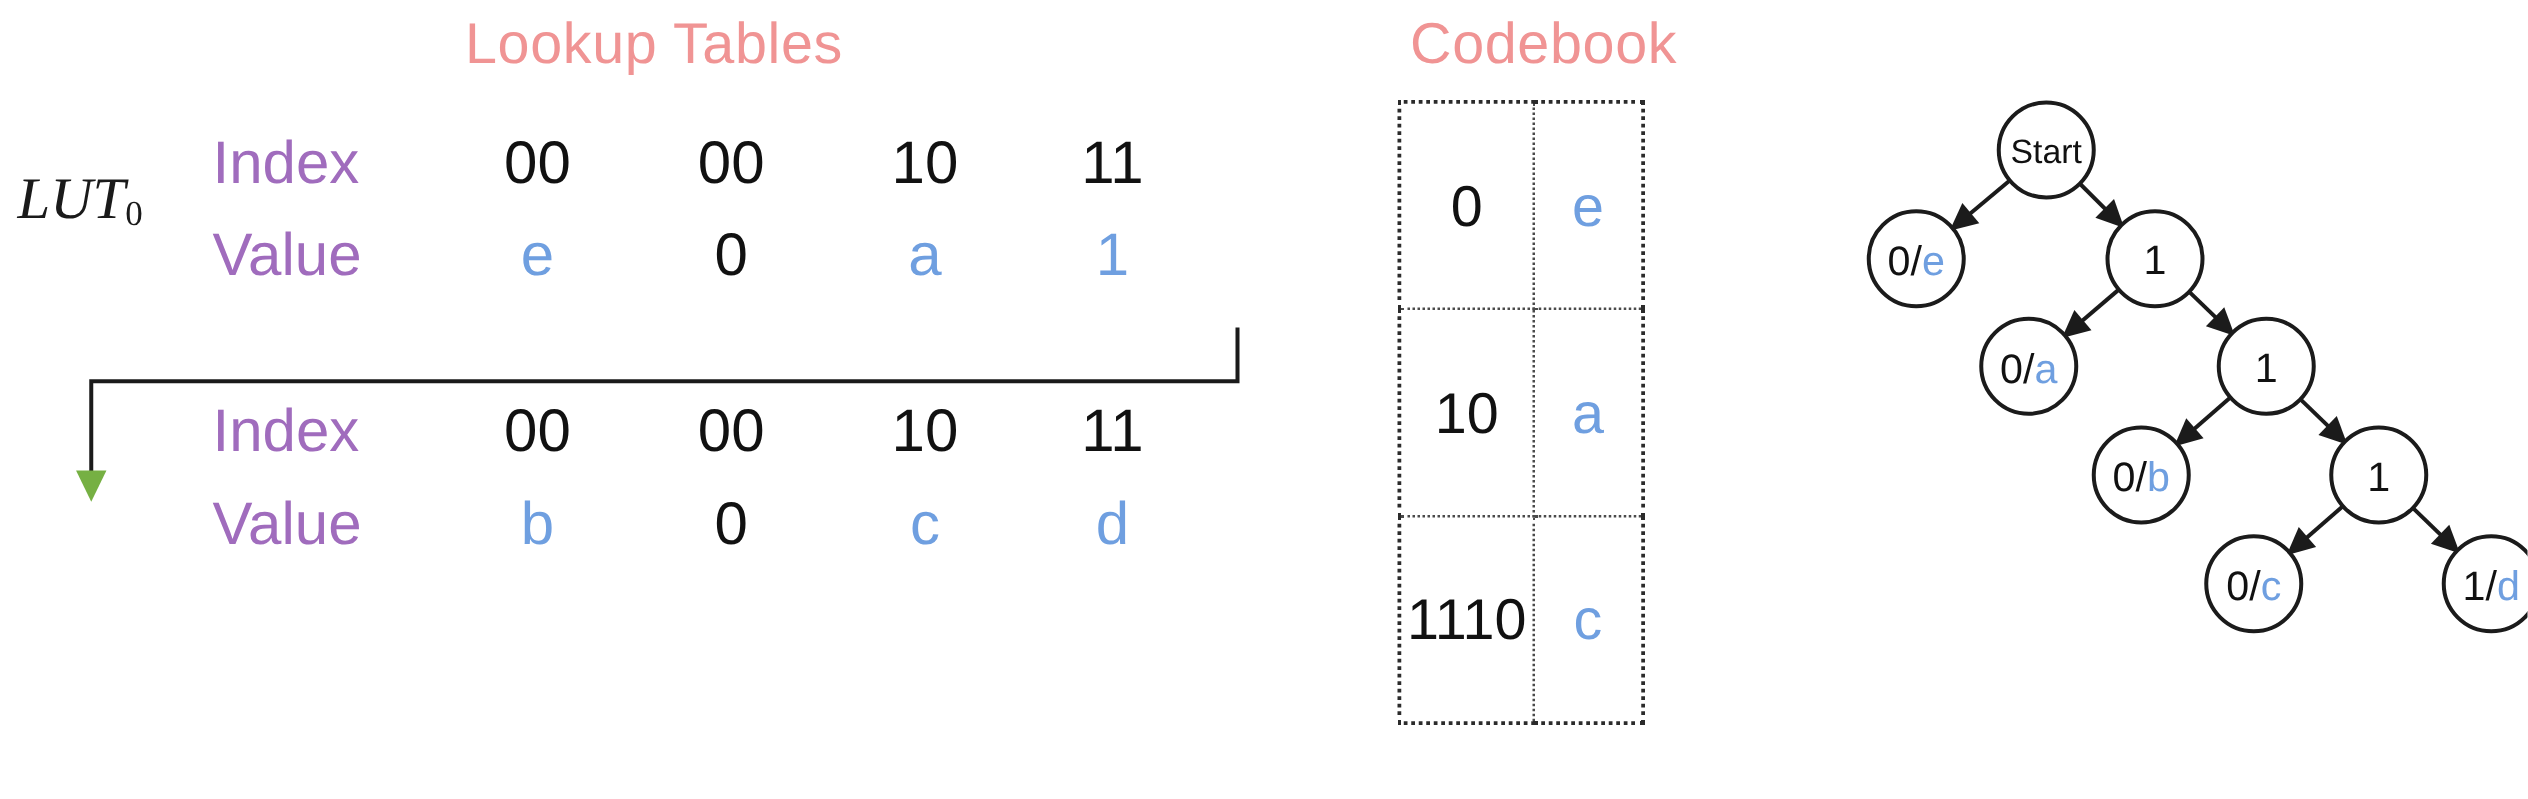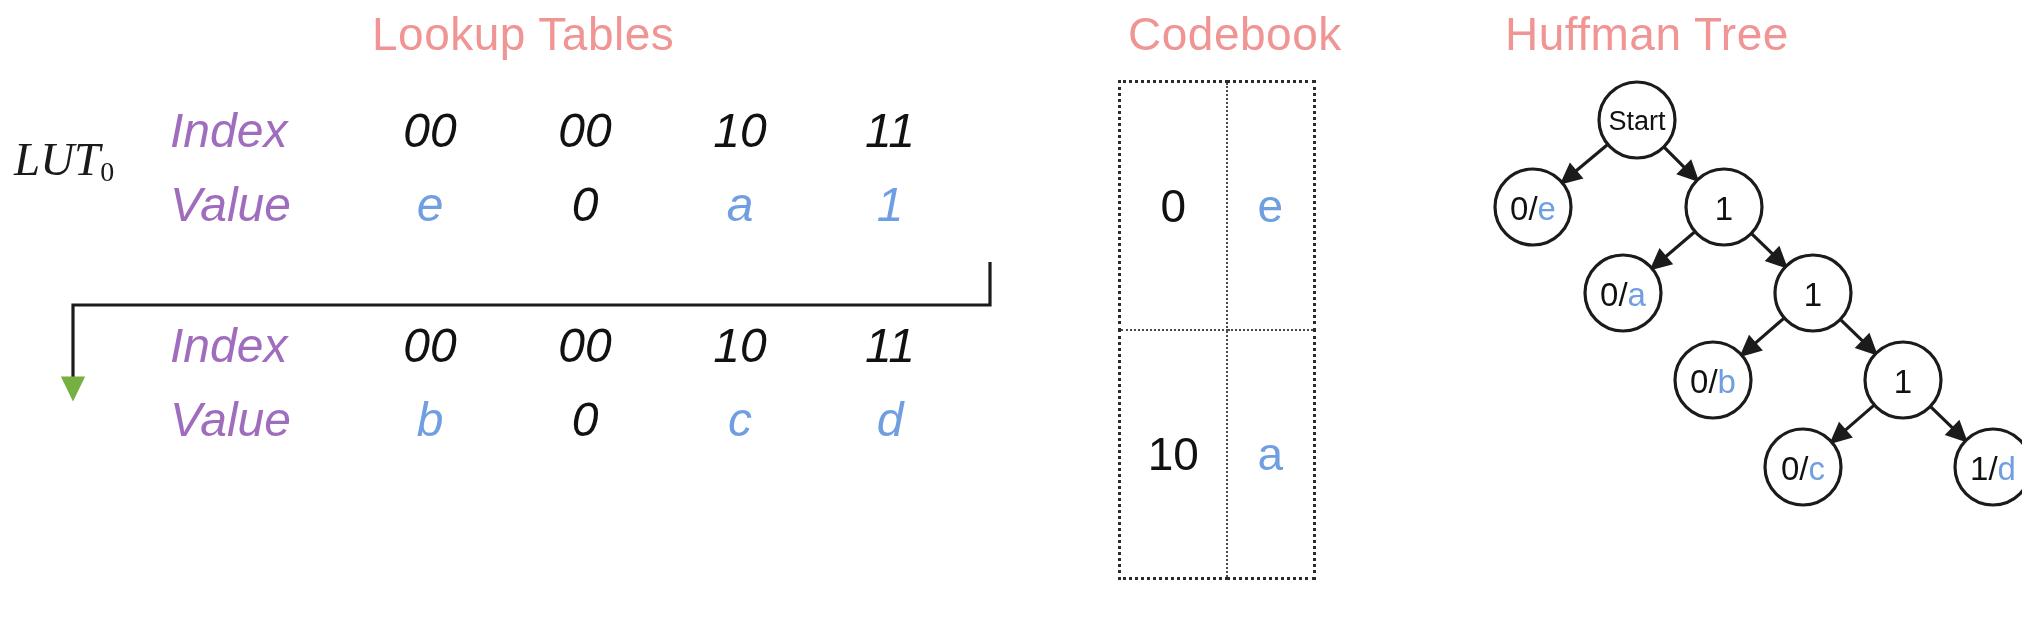--- a/index.html
+++ b/index.html
@@ -32,21 +32,21 @@
     font-family: "Liberation Serif", serif;
     font-style: italic;
     font-size: 47px;
     color: #1a1a1a;
     white-space: nowrap;
   }
   .lut-label sub { font-size: 28px; font-style: normal; vertical-align: -6px; }
   #lut0-label { left: 14px; top: 132px; }
   #lut1-label { left: 14px; top: 350px; }
 
-  .lut-grid { position: absolute; left: 170px; width: 900px; font-style: italic; }
+  .lut-grid { position: absolute; left: 170px; width: 900px; }
   #lut0-grid { top: 93px; }
   #lut1-grid { top: 308px; }
 
   .lut-row { position: relative; height: 74px; }
   .rowhead {
     position: absolute; left: 0; top: 0;
     width: 180px; height: 74px;
     display: flex; align-items: center; justify-content: flex-start;
     color: #a06cbd;
     font-size: 48px;
@@ -103,21 +103,20 @@
   .node-text tspan.sym { fill: #6f9fe0; }
   .edge { stroke: #1b1b1b; stroke-width: 3.2; fill: none; }
 </style>
 </head>
 <body>
 
 <div id="root">
 
   <div class="section-title" id="title-lookup">Lookup Tables</div>
   <div class="section-title" id="title-codebook">Codebook</div>
-  <div class="section-title" id="title-huffman">Huffman Tree</div>
 
   <div id="lut-panel">
 
     <div class="lut-label" id="lut0-label"><span>LUT</span><sub>0</sub></div>
 
     <div class="lut-grid" id="lut0-grid">
       <div class="lut-row">
         <div class="rowhead">Index</div>
         <div class="cell c0 idx">00</div>
         <div class="cell c1 idx">00</div>
@@ -164,20 +163,24 @@
   <div id="codebook">
     <table class="cb-table">
       <tbody>
         <tr>
           <td class="cb-code">0</td>
           <td class="cb-sym">e</td>
         </tr>
         <tr>
           <td class="cb-code">10</td>
           <td class="cb-sym">a</td>
+        </tr>
+        <tr>
+          <td class="cb-code">1110</td>
+          <td class="cb-sym">c</td>
         </tr>
       </tbody>
     </table>
   </div>
 
   <div id="huffman">
     <svg id="tree-svg" width="582" height="579" viewBox="0 0 582 579">
       <defs>
         <marker id="bt" markerWidth="8" markerHeight="8" refX="3.4" refY="3.6" orient="auto" markerUnits="strokeWidth">
           <path d="M0.3,0.3 L7.2,3.6 L0.3,6.9 Z" fill="#1b1b1b"></path>

